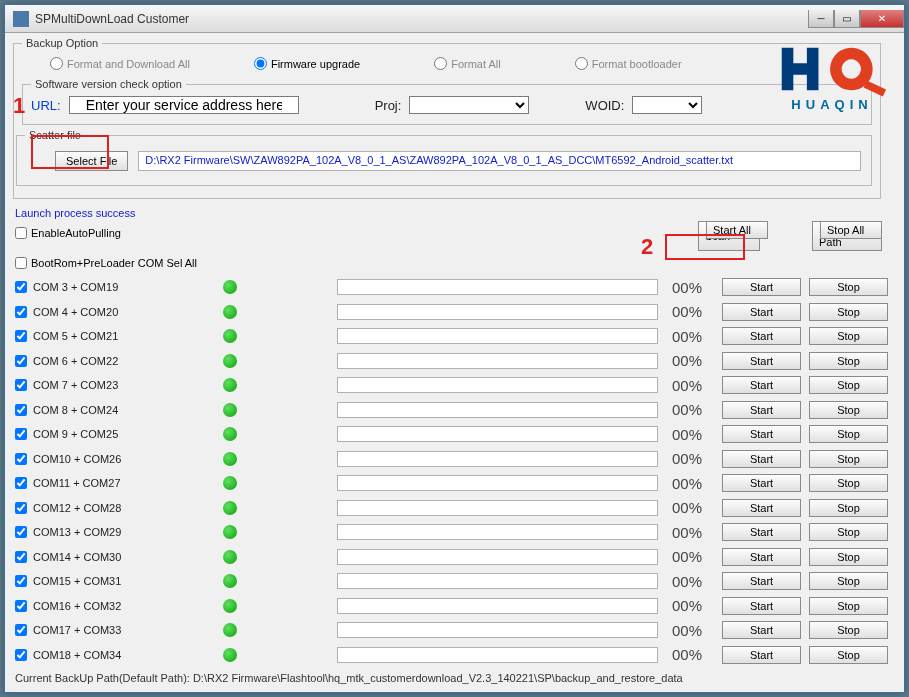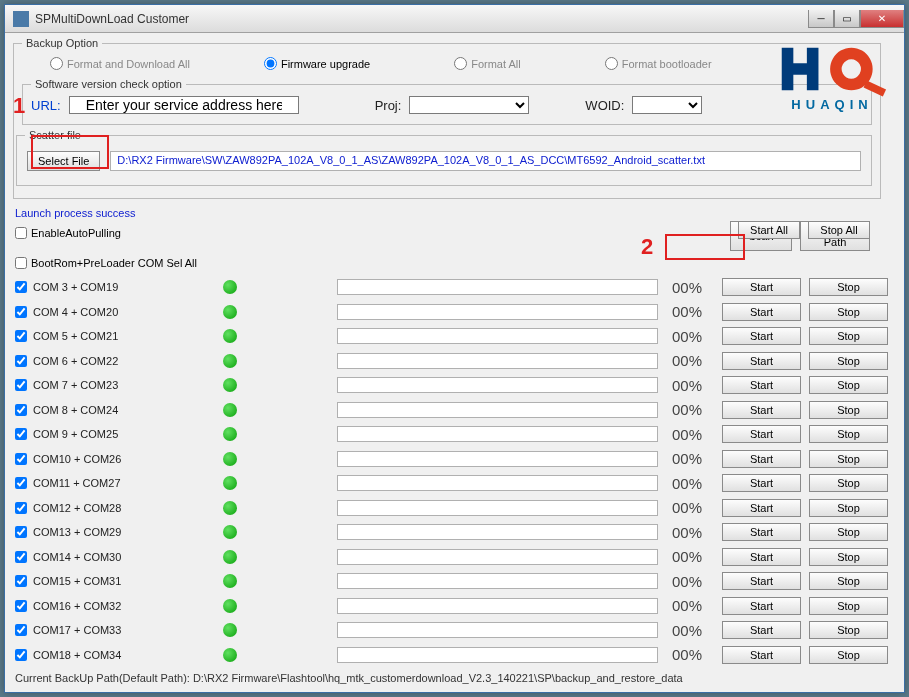--- a/index.html
+++ b/index.html
@@ -58,21 +58,21 @@
   border: 1px solid #bababa;
   padding: 4px 8px 8px 8px;
   margin-bottom: 4px;
   position: relative;
 }
 legend {
   font-size: 11px;
   color: #333;
   padding: 0 4px;
 }
-.backup-options { display: flex; gap: 34px; padding: 4px 28px; }
+.backup-options { display: flex; gap: 24px; padding: 4px 28px; }
 .radio-opt { display: flex; align-items: center; gap: 4px; color: #888; }
 .radio-opt.sel { color: #000; }
 .radio-opt input { margin: 0; }
 .swver { display: flex; align-items: center; gap: 8px; padding: 2px 0; }
 .swver .lbl { color: #0040d0; font-size: 13px; }
 .swver input[type=text] {
   border: 1px solid #7a7a7a;
   height: 18px;
   padding: 0 16px;
   font-size: 14px;
@@ -87,22 +87,23 @@
 .scatter-row {
   display: flex; align-items: center; gap: 10px;
   padding: 6px 2px;
 }
 .btn {
   background: linear-gradient(to bottom, #fdfdfd, #e0e0e0);
   border: 1px solid #8a8a8a;
   padding: 3px 10px;
   font-size: 11px;
   min-width: 60px;
-  text-align: center;
+  text-align: left;
   cursor: pointer;
+  margin-left: 28px;
 }
 .btn.small { min-width: 56px; padding: 2px 6px; }
 .path-field {
   flex: 1;
   border: 1px solid #b0b0b0;
   height: 20px;
   padding: 2px 6px;
   font-size: 11px;
   color: #1020d0;
   background: #fff;
@@ -114,22 +115,22 @@
   font-size: 11px;
   padding: 4px 0 4px 2px;
 }
 .chkrow {
   display: flex; align-items: center; gap: 4px;
   padding: 4px 2px;
 }
 .chkrow input[type=checkbox] { width: 12px; height: 12px; }
 .right-btns {
   position: absolute;
-  right: 26px;
-  display: flex; gap: 8px;
+  right: 14px;
+  display: flex; gap: 24px;
 }
 .com-rows { margin-top: 2px; }
 .com-row {
   display: flex; align-items: center;
   height: 24.5px;
   padding-left: 2px;
 }
 .com-row input[type=checkbox] { width: 12px; height: 12px; margin-right: 6px; }
 .com-label { width: 190px; font-size: 11px; color: #222; }
 .dot {

